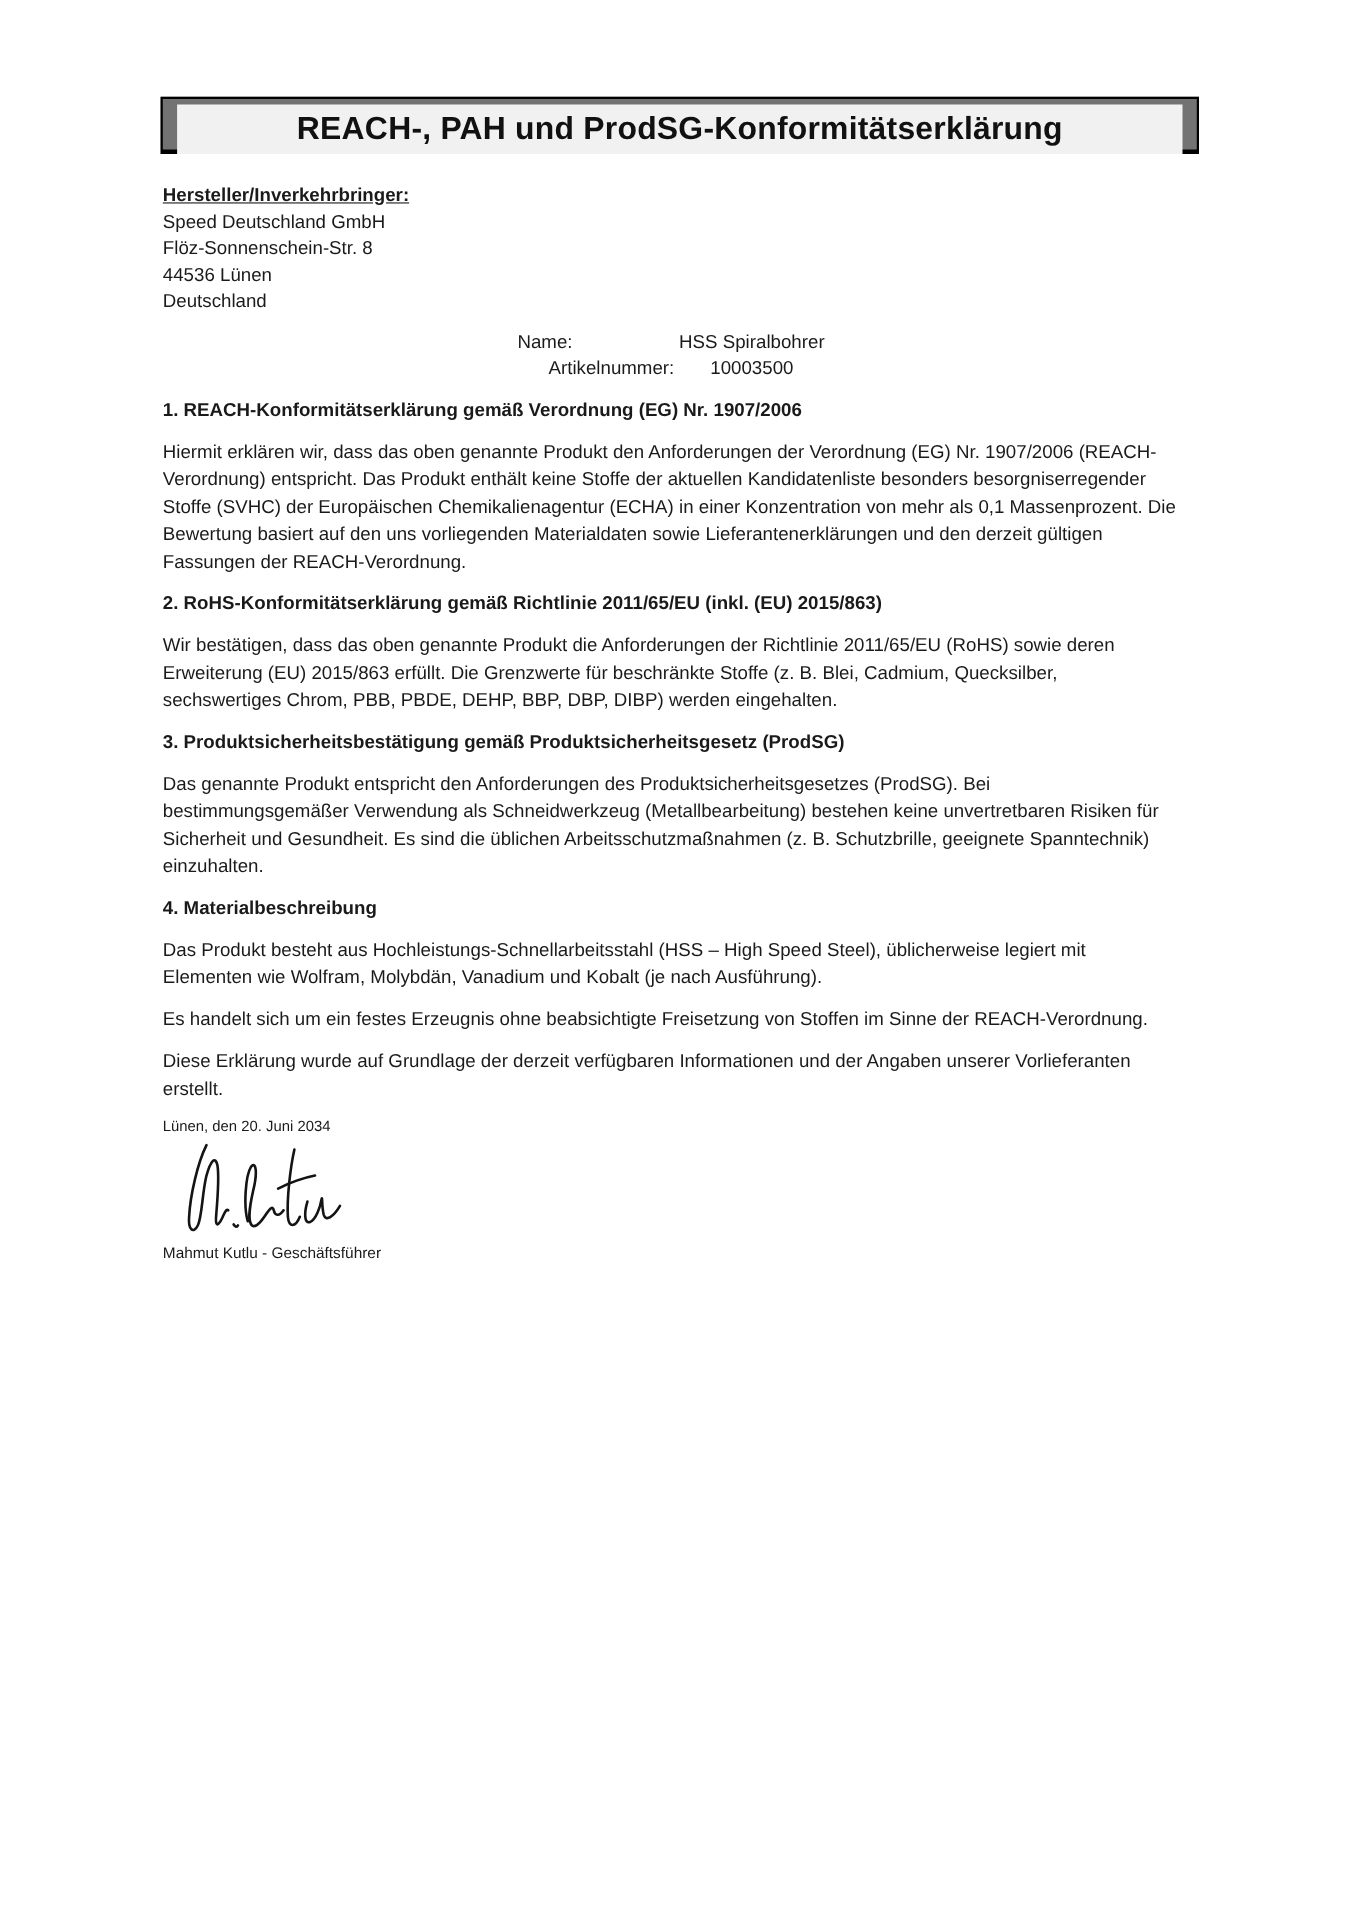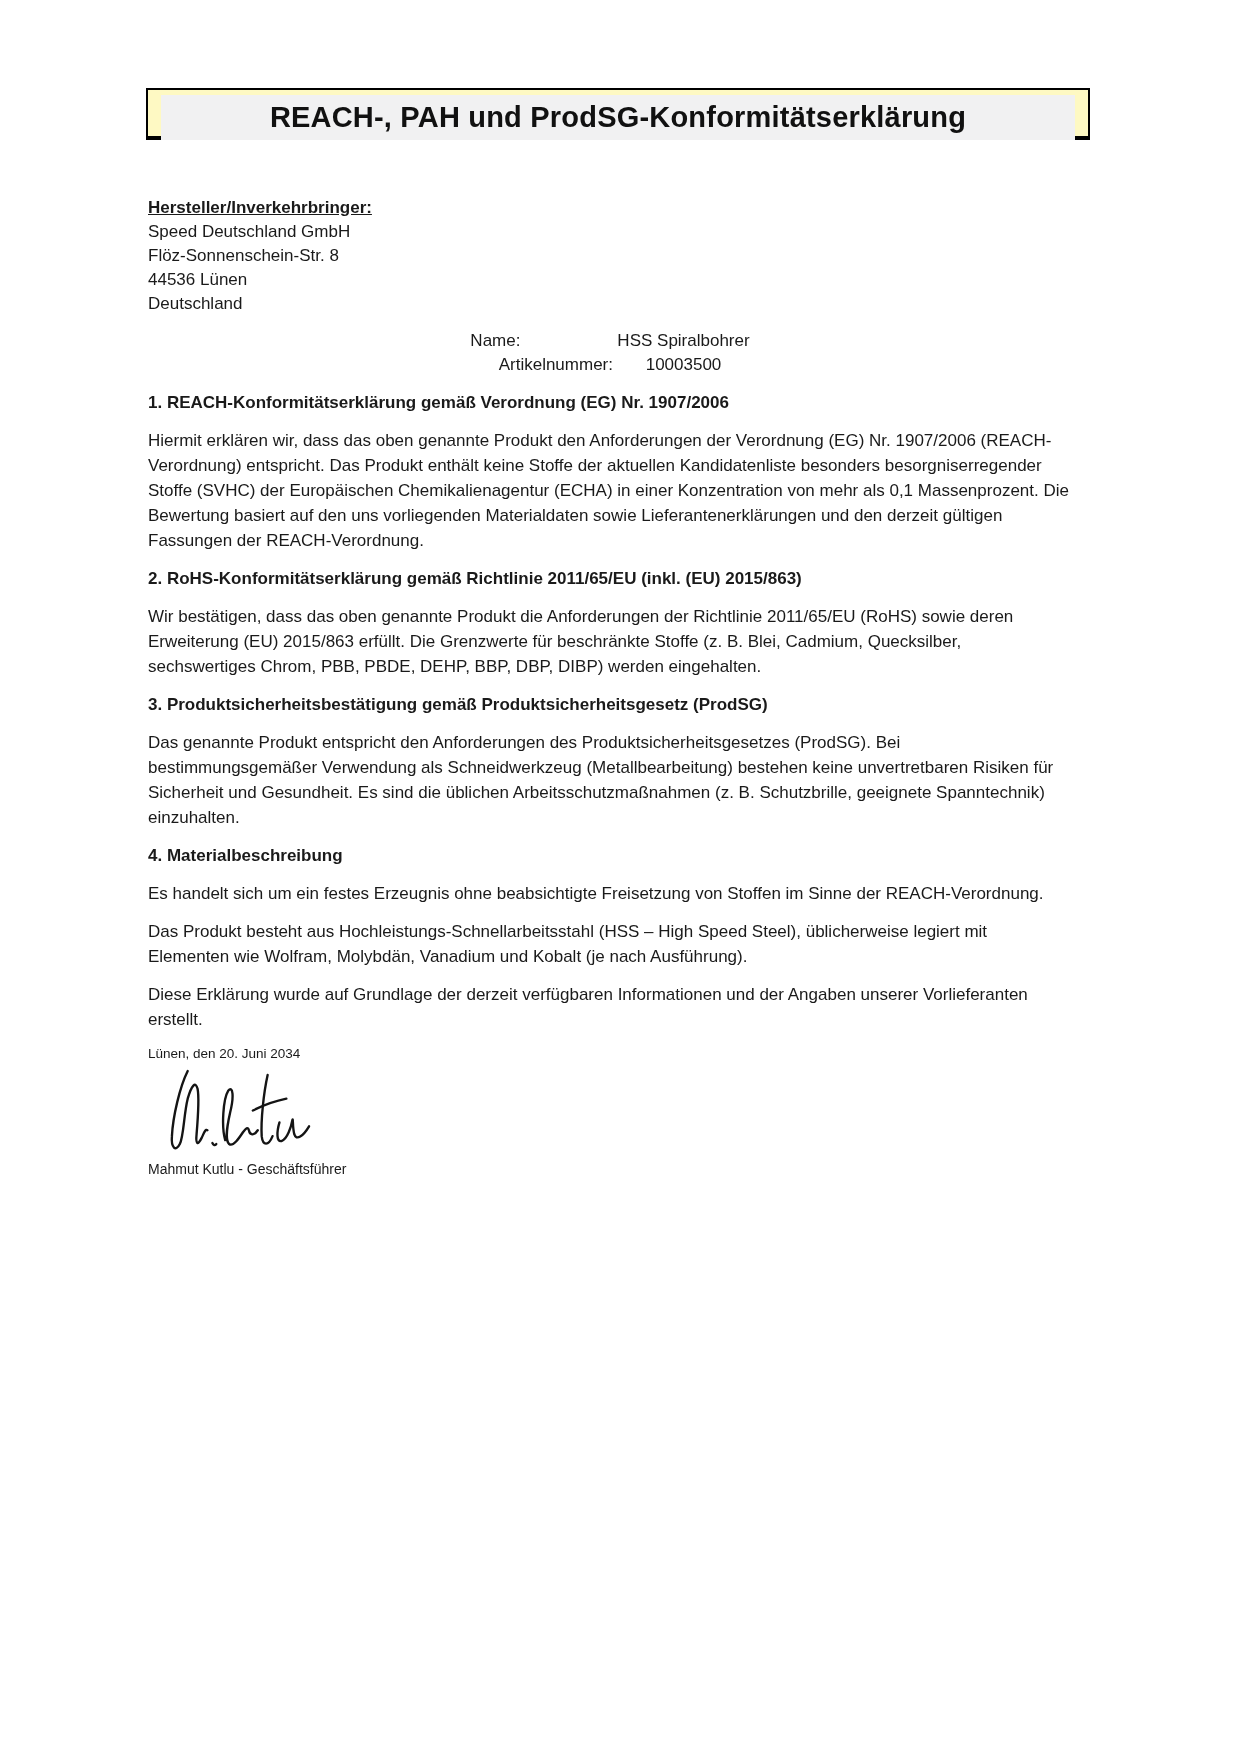--- a/index.html
+++ b/index.html
@@ -20,21 +20,21 @@
   
   .title-box {
     position: absolute;
     left: 146px;
     top: 88px;
     width: 944px;
     height: 52px;
     border: 2px solid #000000;
     border-bottom-width: 4px;
     box-sizing: border-box;
-    background: #fef9c3;
+    background: #737373;
   }
   .title-inner {
     position: absolute;
     left: 13px;
     right: 13px;
     top: 5px;
     bottom: -4px;
     background: #f1f1f2;
     display: flex;
     align-items: center;
@@ -50,21 +50,21 @@
   .content {
     position: absolute;
     left: 148px;
     top: 166px;
     width: 924px;
     font-size: 17px;
     line-height: 25px;
   }
   .block { margin: 0 0 13px 0; }
 
-  .addr { line-height: 24px; margin-top: 30px; }
+  .addr { line-height: 24px; }
   .addr .mfr-label {
     font-weight: bold;
     text-decoration: underline;
   }
 
   .kv { line-height: 24px; }
   .kv-row { display: flex; justify-content: center; }
   .kv-label {
     flex: 0 0 147px;
   }
@@ -143,22 +143,22 @@
       <p class="para">Wir bestätigen, dass das oben genannte Produkt die Anforderungen der Richtlinie 2011/65/EU (RoHS) sowie deren Erweiterung (EU) 2015/863 erfüllt. Die Grenzwerte für beschränkte Stoffe (z. B. Blei, Cadmium, Quecksilber, sechswertiges Chrom, PBB, PBDE, DEHP, BBP, DBP, DIBP) werden eingehalten.</p>
     </section>
 
     <section>
       <h2 class="sec-heading">3. Produktsicherheitsbestätigung gemäß Produktsicherheitsgesetz (ProdSG)</h2>
       <p class="para">Das genannte Produkt entspricht den Anforderungen des Produktsicherheitsgesetzes (ProdSG). Bei bestimmungsgemäßer Verwendung als Schneidwerkzeug (Metallbearbeitung) bestehen keine unvertretbaren Risiken für Sicherheit und Gesundheit. Es sind die üblichen Arbeitsschutzmaßnahmen (z. B. Schutzbrille, geeignete Spanntechnik) einzuhalten.</p>
     </section>
 
     <section>
       <h2 class="sec-heading">4. Materialbeschreibung</h2>
+      <p class="para">Das Produkt besteht aus Hochleistungs-Schnellarbeitsstahl (HSS – High Speed Steel), üblicherweise legiert mit Elementen wie Wolfram, Molybdän, Vanadium und Kobalt (je nach Ausführung).</p>
       <p class="para">Es handelt sich um ein festes Erzeugnis ohne beabsichtigte Freisetzung von Stoffen im Sinne der REACH-Verordnung.</p>
-      <p class="para">Das Produkt besteht aus Hochleistungs-Schnellarbeitsstahl (HSS – High Speed Steel), üblicherweise legiert mit Elementen wie Wolfram, Molybdän, Vanadium und Kobalt (je nach Ausführung).</p>
     </section>
 
     <p class="para">Diese Erklärung wurde auf Grundlage der derzeit verfügbaren Informationen und der Angaben unserer Vorlieferanten erstellt.</p>
 
     <p class="small-text">Lünen, den 20. Juni 2034</p>
 
     <div class="sig-wrap">
       <svg class="sig-svg" width="148" height="94" viewBox="0 0 150 95" aria-hidden="true">
         <path d="M 22,6 C 14,22 7,52 6,72 C 5,84 10,88 14,80 C 18,72 18,50 22,34 C 26,20 30,16 32,24 C 34,34 32,58 31,70 C 30,80 32,82 36,74 C 38,70 40,64 42,66"></path>
         <path d="M 47,79 C 48,81 50,82 51,80"></path>

